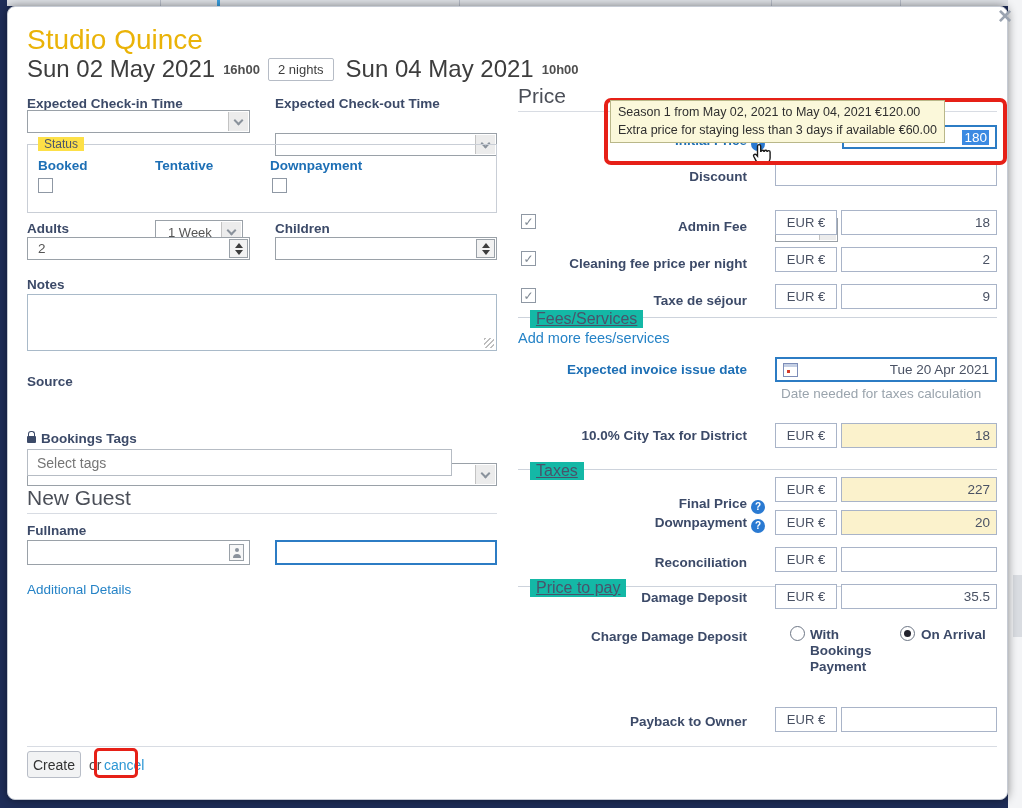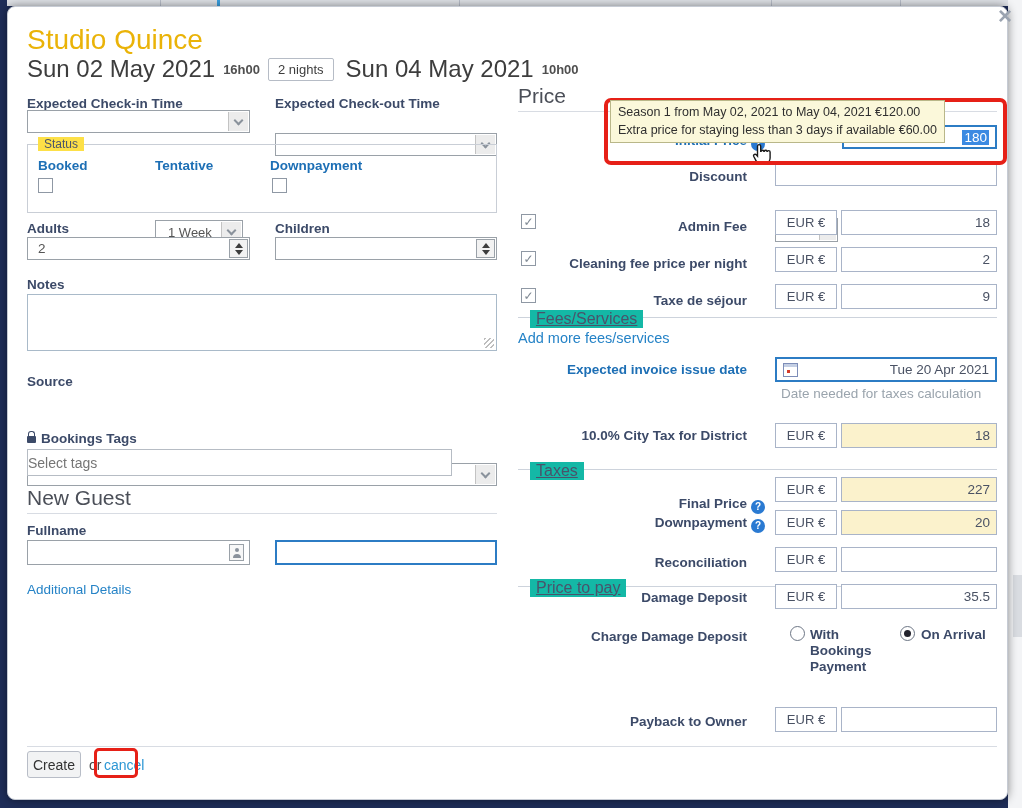--- a/index.html
+++ b/index.html
@@ -179,21 +179,21 @@
     <div class="abs fselect" style="left:27px; top:393px; width:470px; height:23px;">
       <span class="sel-btn">
           <span class="chev"></span>
         </span>
     </div>
 
     <div class="abs lbl" style="left:27px; top:431px;">
       <span class="lock"></span><span>Bookings Tags</span>
     </div>
     <div class="abs" style="left:27px; top:449px; width:425px; height:27px;">
-      <input style="width: 100%; height: 100%; border: 1px solid rgb(182, 188, 196); padding: 0px 0; font-size: 14px; color: rgb(85, 85, 85); font-family: inherit; outline: none;" placeholder="Select tags">
+      <input style="width: 100%; height: 100%; border: 1px solid rgb(182, 188, 196); padding: 0px 9px; font-size: 14px; color: rgb(85, 85, 85); font-family: inherit; outline: none;" placeholder="Select tags">
     </div>
 
     <div class="abs underline-h" style="left:27px; top:486px; width:470px; height:28px;">
       <span class="section-h">New Guest</span>
     </div>
     <div class="abs lbl" style="left:27px; top:523px;">Fullname</div>
     <div class="abs lbl-blue" style="left:275px; top:523px;margin-top:16px;">Email</div>
     <div class="abs finput" style="left:27px; top:540px; width:223px; height:25px; border-color:#9aa1a8; justify-content:flex-end; padding-right:5px;">
       <span class="person"></span>
     </div>

